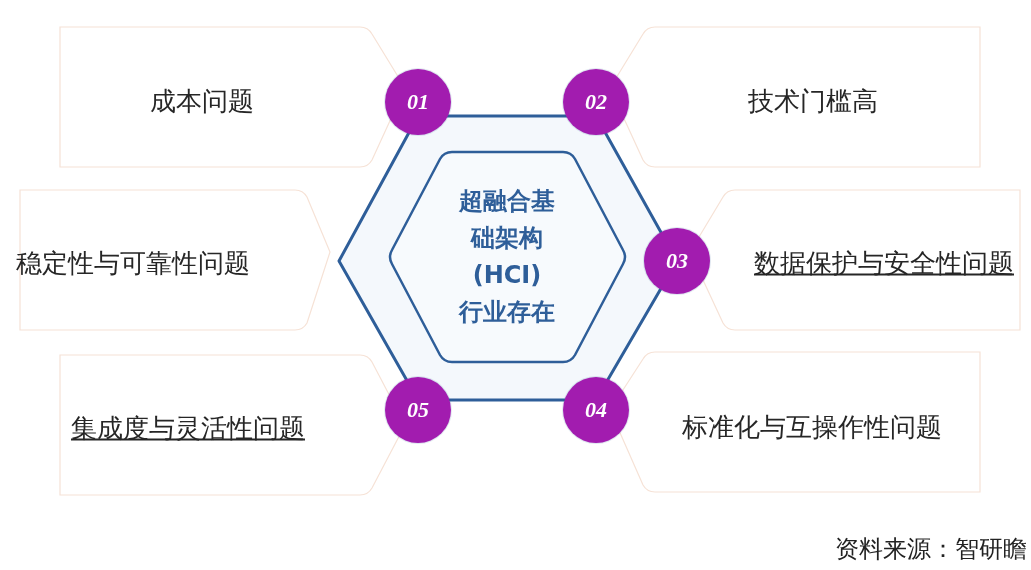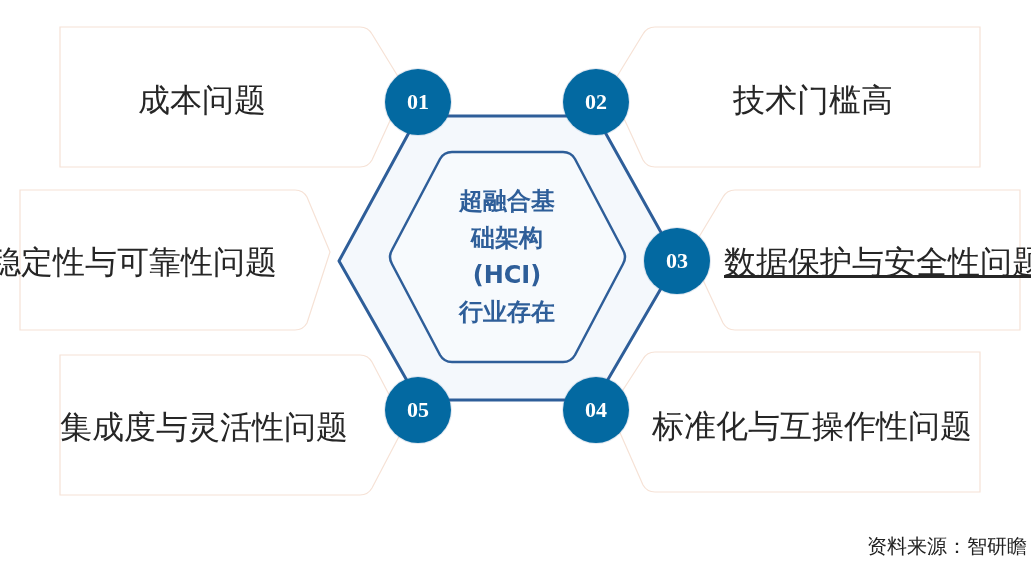--- a/index.html
+++ b/index.html
@@ -1,31 +1,31 @@
 <!DOCTYPE html>
 <html><head>
 <meta charset="utf-8">
 <style>
   html, body { margin: 0; padding: 0; background: #ffffff; }
   body { width: 1031px; height: 570px; position: relative; overflow: hidden;
          font-family: "DejaVu Sans", "Liberation Sans", sans-serif; }
   #stage { position: absolute; left: 0; top: 0; width: 1031px; height: 570px; }
   svg.bg { position: absolute; left: 0; top: 0; }
-  .label { position: absolute; font-size: 32px; color: #262626; white-space: nowrap;
+  .label { position: absolute; font-size: 26px; color: #262626; white-space: nowrap;
            transform: translate(-50%, -50%); letter-spacing: 0px; }
   .badge { position: absolute; width: 66px; height: 66px; border-radius: 50%;
-           background: #0369a1; color: #ffffff; display: flex; align-items: center;
+           background: #a21caf; color: #ffffff; display: flex; align-items: center;
            justify-content: center; font-family: "Liberation Serif", "DejaVu Serif", serif;
            font-weight: bold; font-size: 22px; transform: translate(-50%, -50%);
-           box-shadow: 0 0 0 1px rgba(46,94,153,0.15); }
+           box-shadow: 0 0 0 1px rgba(46,94,153,0.15); font-style: italic; }
   .center-title { position: absolute; left: 507px; top: 257px; transform: translate(-50%, -50%);
            width: 140px; text-align: center; color: #2e5e99; font-weight: bold;
            font-size: 24px; line-height: 37px; }
   .center-title span { display: block; }
-  .source { position: absolute; right: 4px; top: 533px; font-size: 20px; color: #222222; }
+  .source { position: absolute; right: 4px; top: 533px; font-size: 24px; color: #222222; }
 </style>
 </head>
 <body>
 
 <div id="stage">
 
   <svg class="bg" width="1031" height="570" viewBox="0 0 1031 570">
 
     <g fill="#ffffff" stroke="#f6e2d6" stroke-width="1.2">
 
@@ -57,17 +57,17 @@
   <div class="badge" style="left:418px; top:102px;">01</div>
   <div class="badge" style="left:596px; top:102px;">02</div>
   <div class="badge" style="left:677px; top:261px;">03</div>
   <div class="badge" style="left:596px; top:410px;">04</div>
   <div class="badge" style="left:418px; top:410px;">05</div>
 
   <div class="label" style="left:202px; top:101px;">成本问题</div>
   <div class="label" style="left:813px; top:101px;">技术门槛高</div>
   <div class="label" style="left:884px; top:263px;text-decoration:underline;">数据保护与安全性问题</div>
   <div class="label" style="left:812px; top:427px;">标准化与互操作性问题</div>
-  <div class="label" style="left:204px; top:428px;">集成度与灵活性问题</div>
+  <div class="label" style="left:188px; top:428px;text-decoration:underline;">集成度与灵活性问题</div>
   <div class="label" style="left:133px; top:263px;text-align:right;">稳定性与可靠性问题</div>
 
   <div class="source">资料来源：智研瞻</div>
 </div>
 
 </body></html>

